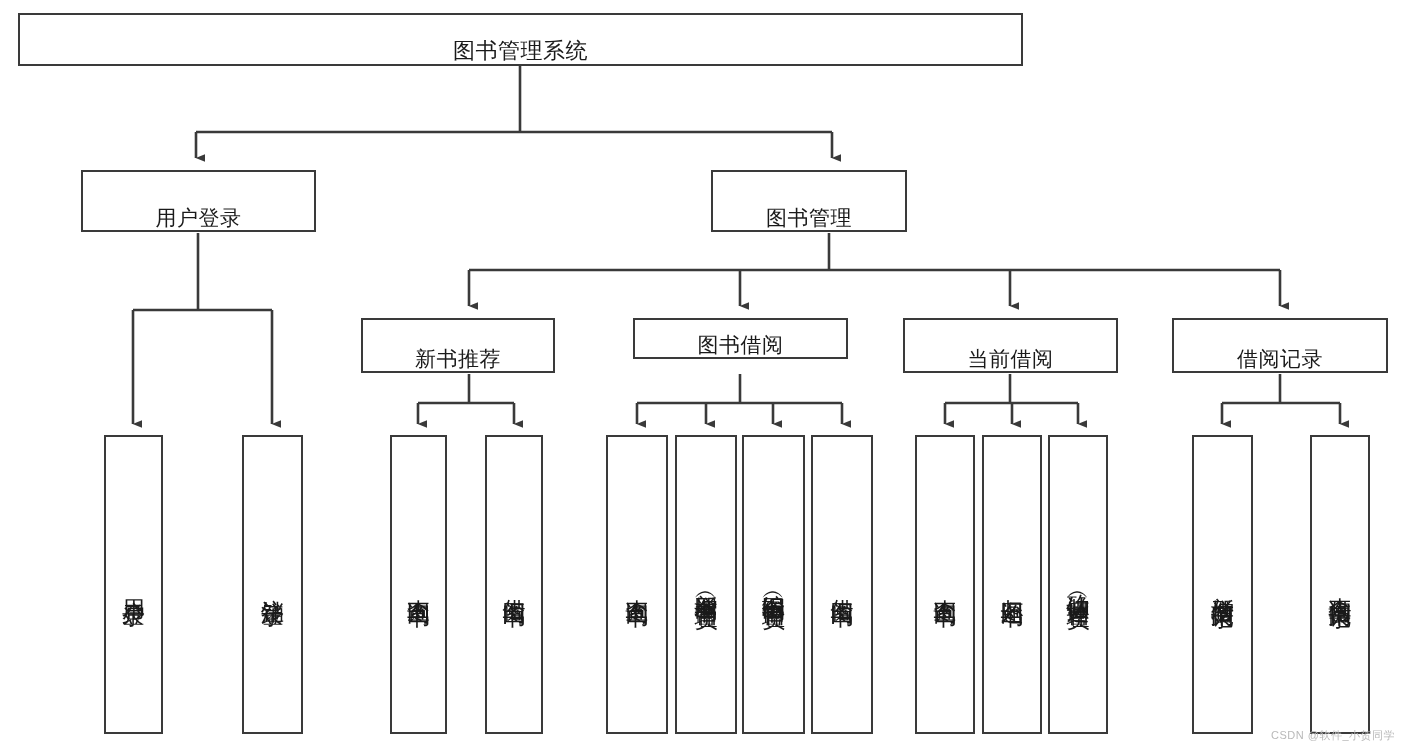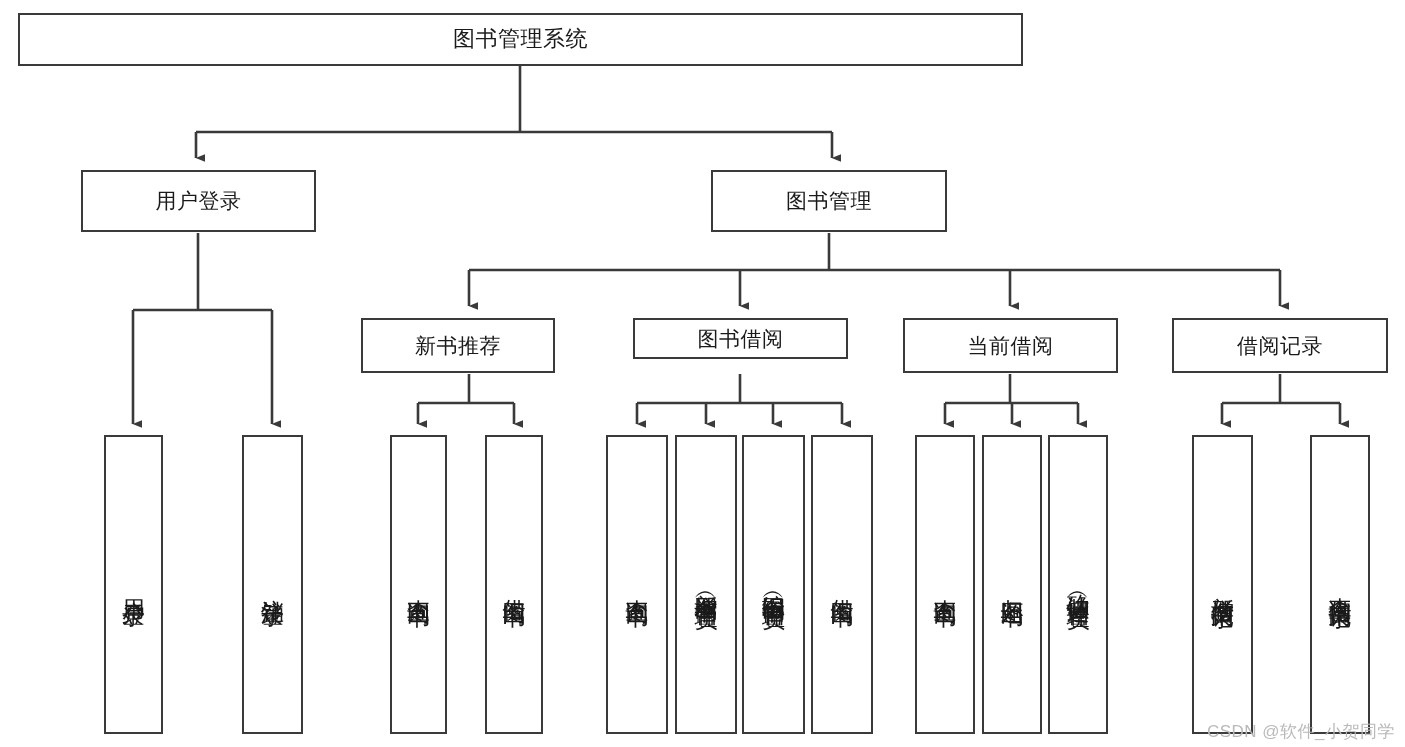--- a/index.html
+++ b/index.html
@@ -24,21 +24,21 @@
     width: 1405px;
     height: 747px;
     pointer-events: none;
   }
   .node {
     position: absolute;
     box-sizing: border-box;
     background: #ffffff;
     border: 2px solid #3a3a3a;
     display: flex;
-    align-items: center;
+    align-items: flex-end;
     justify-content: center;
     color: #1a1a1a;
   }
   .node-label {
     display: block;
     text-align: center;
     line-height: 1.12;
     white-space: nowrap;
   }
   .node.horizontal .node-label {
@@ -62,21 +62,21 @@
     white-space: normal;
     max-height: 268px;
   }
   .node.vertical.tall .node-label {
     max-height: 280px;
   }
   #watermark {
     position: absolute;
     right: 10px;
     bottom: 4px;
-    font-size: 17px;
+    font-size: 11px;
     color: #b9b9b9;
     white-space: nowrap;
     letter-spacing: 0.5px;
   }
 </style>
 </head>
 <body>
 
 <div id="diagram-root">
 
@@ -130,21 +130,21 @@
     </g>
   </svg>
 
   <div class="node root horizontal" style="left:18px; top:13px; width:1005px; height:53px;">
     <span class="node-label">图书管理系统</span>
   </div>
 
   <div class="node horizontal" style="left:81px; top:170px; width:235px; height:62px;">
     <span class="node-label">用户登录</span>
   </div>
-  <div class="node horizontal" style="left:711px; top:170px; width:236px; height:62px;">
+  <div class="node horizontal" style="left:711px; top:170px; width:196px; height:62px;">
     <span class="node-label">图书管理</span>
   </div>
 
   <div class="node horizontal" style="left:361px; top:318px; width:194px; height:55px;">
     <span class="node-label">新书推荐</span>
   </div>
   <div class="node horizontal" style="left:633px; top:318px; width:215px; height:41px;">
     <span class="node-label">图书借阅</span>
   </div>
   <div class="node horizontal" style="left:903px; top:318px; width:215px; height:55px;">

